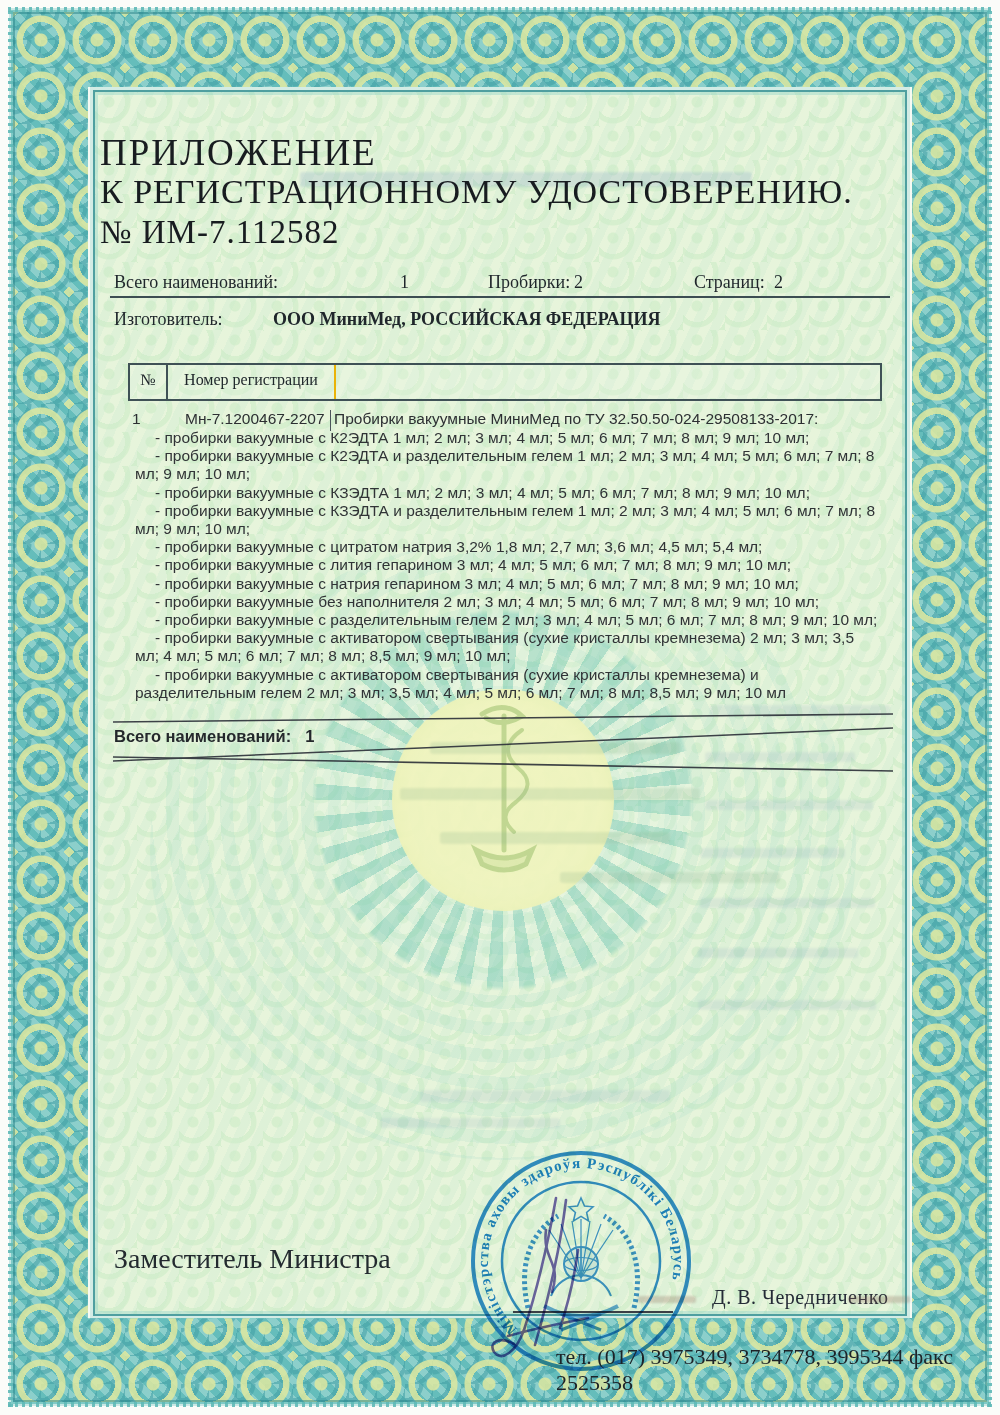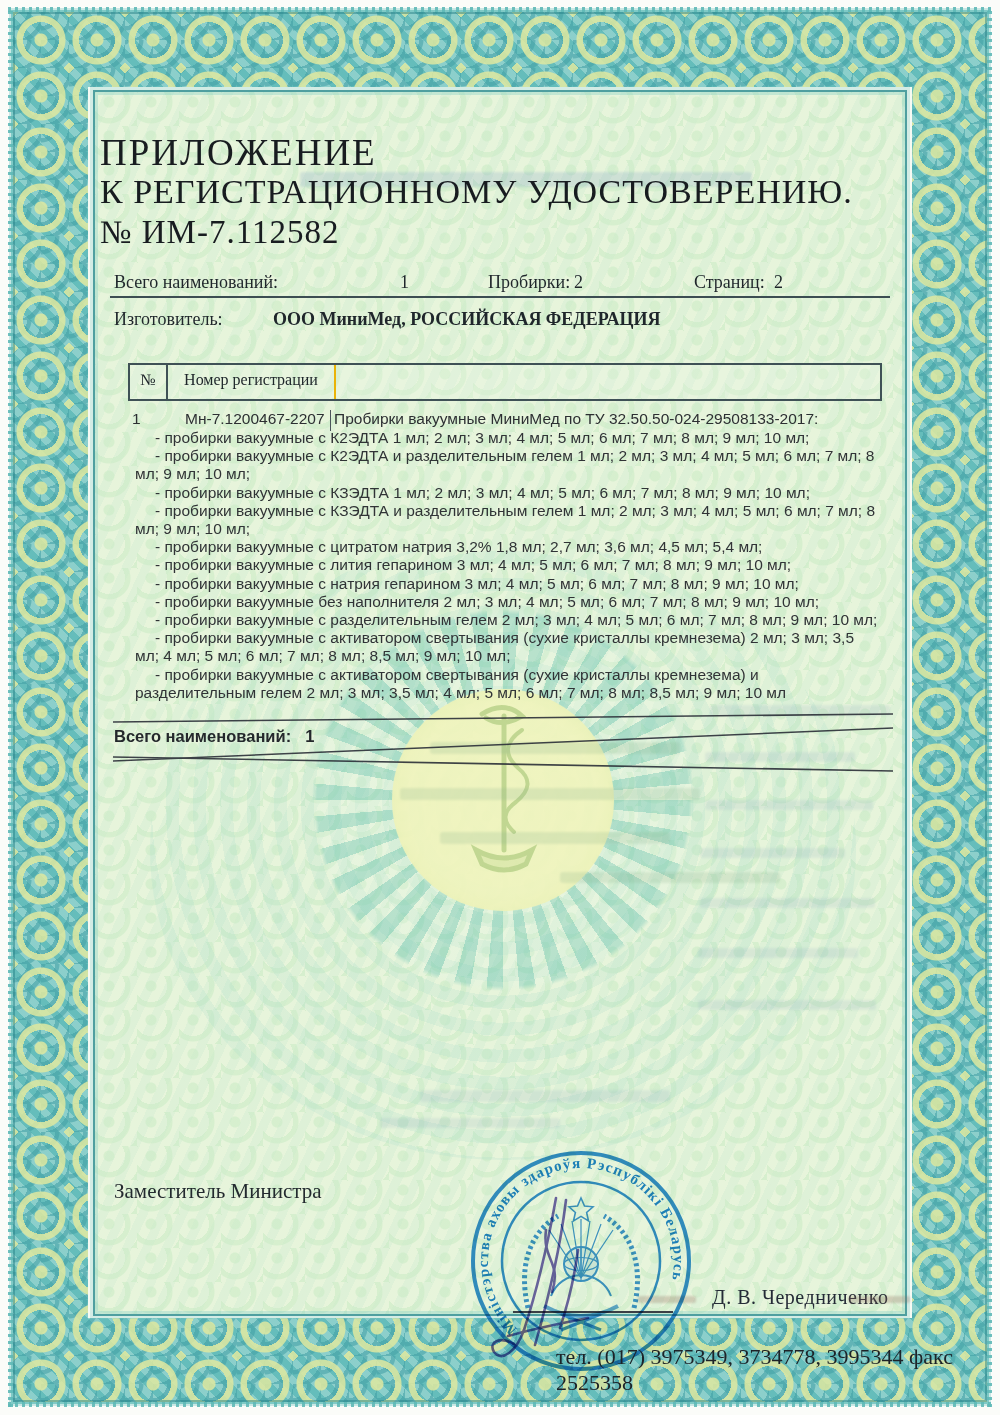--- a/index.html
+++ b/index.html
@@ -80,21 +80,21 @@
     font-family:"Liberation Sans",sans-serif;font-size:15.5px;line-height:18.2px;color:#303336;}
   .variant-line{padding-left:5px;text-indent:20px;}
   .variant-line:nth-child(5){}
 
   .summary{position:absolute;left:114px;top:727px;font-family:"Liberation Sans",sans-serif;
     font-size:16.5px;font-weight:bold;color:#24282c;}
   .summary .val{margin-left:14px;}
 
   .zlines{position:absolute;left:0;top:0;}
 
-  .post{position:absolute;left:114px;top:1179px;font-size:21px;color:#232a2f;}
+  .post{position:absolute;left:114px;top:1243px;font-size:28px;color:#232a2f;}
   .sig-line{position:absolute;left:513px;top:1311px;width:160px;height:2px;background:#3a3f45;}
   .sig-name{position:absolute;left:712px;top:1286px;font-size:20px;letter-spacing:.5px;color:#242a36;}
   .tiny-print{position:absolute;height:7px;border-radius:2px;background:#8f6a5a;opacity:.28;filter:blur(1px);}
 
   .phone{position:absolute;left:556px;top:1344px;font-size:22px;color:#1d2328;z-index:7;}
 
   .stamp{position:absolute;left:466px;top:1146px;z-index:5;mix-blend-mode:multiply;}
   .signature{position:absolute;left:438px;top:1178px;z-index:6;mix-blend-mode:multiply;}
 </style>
 </head>

